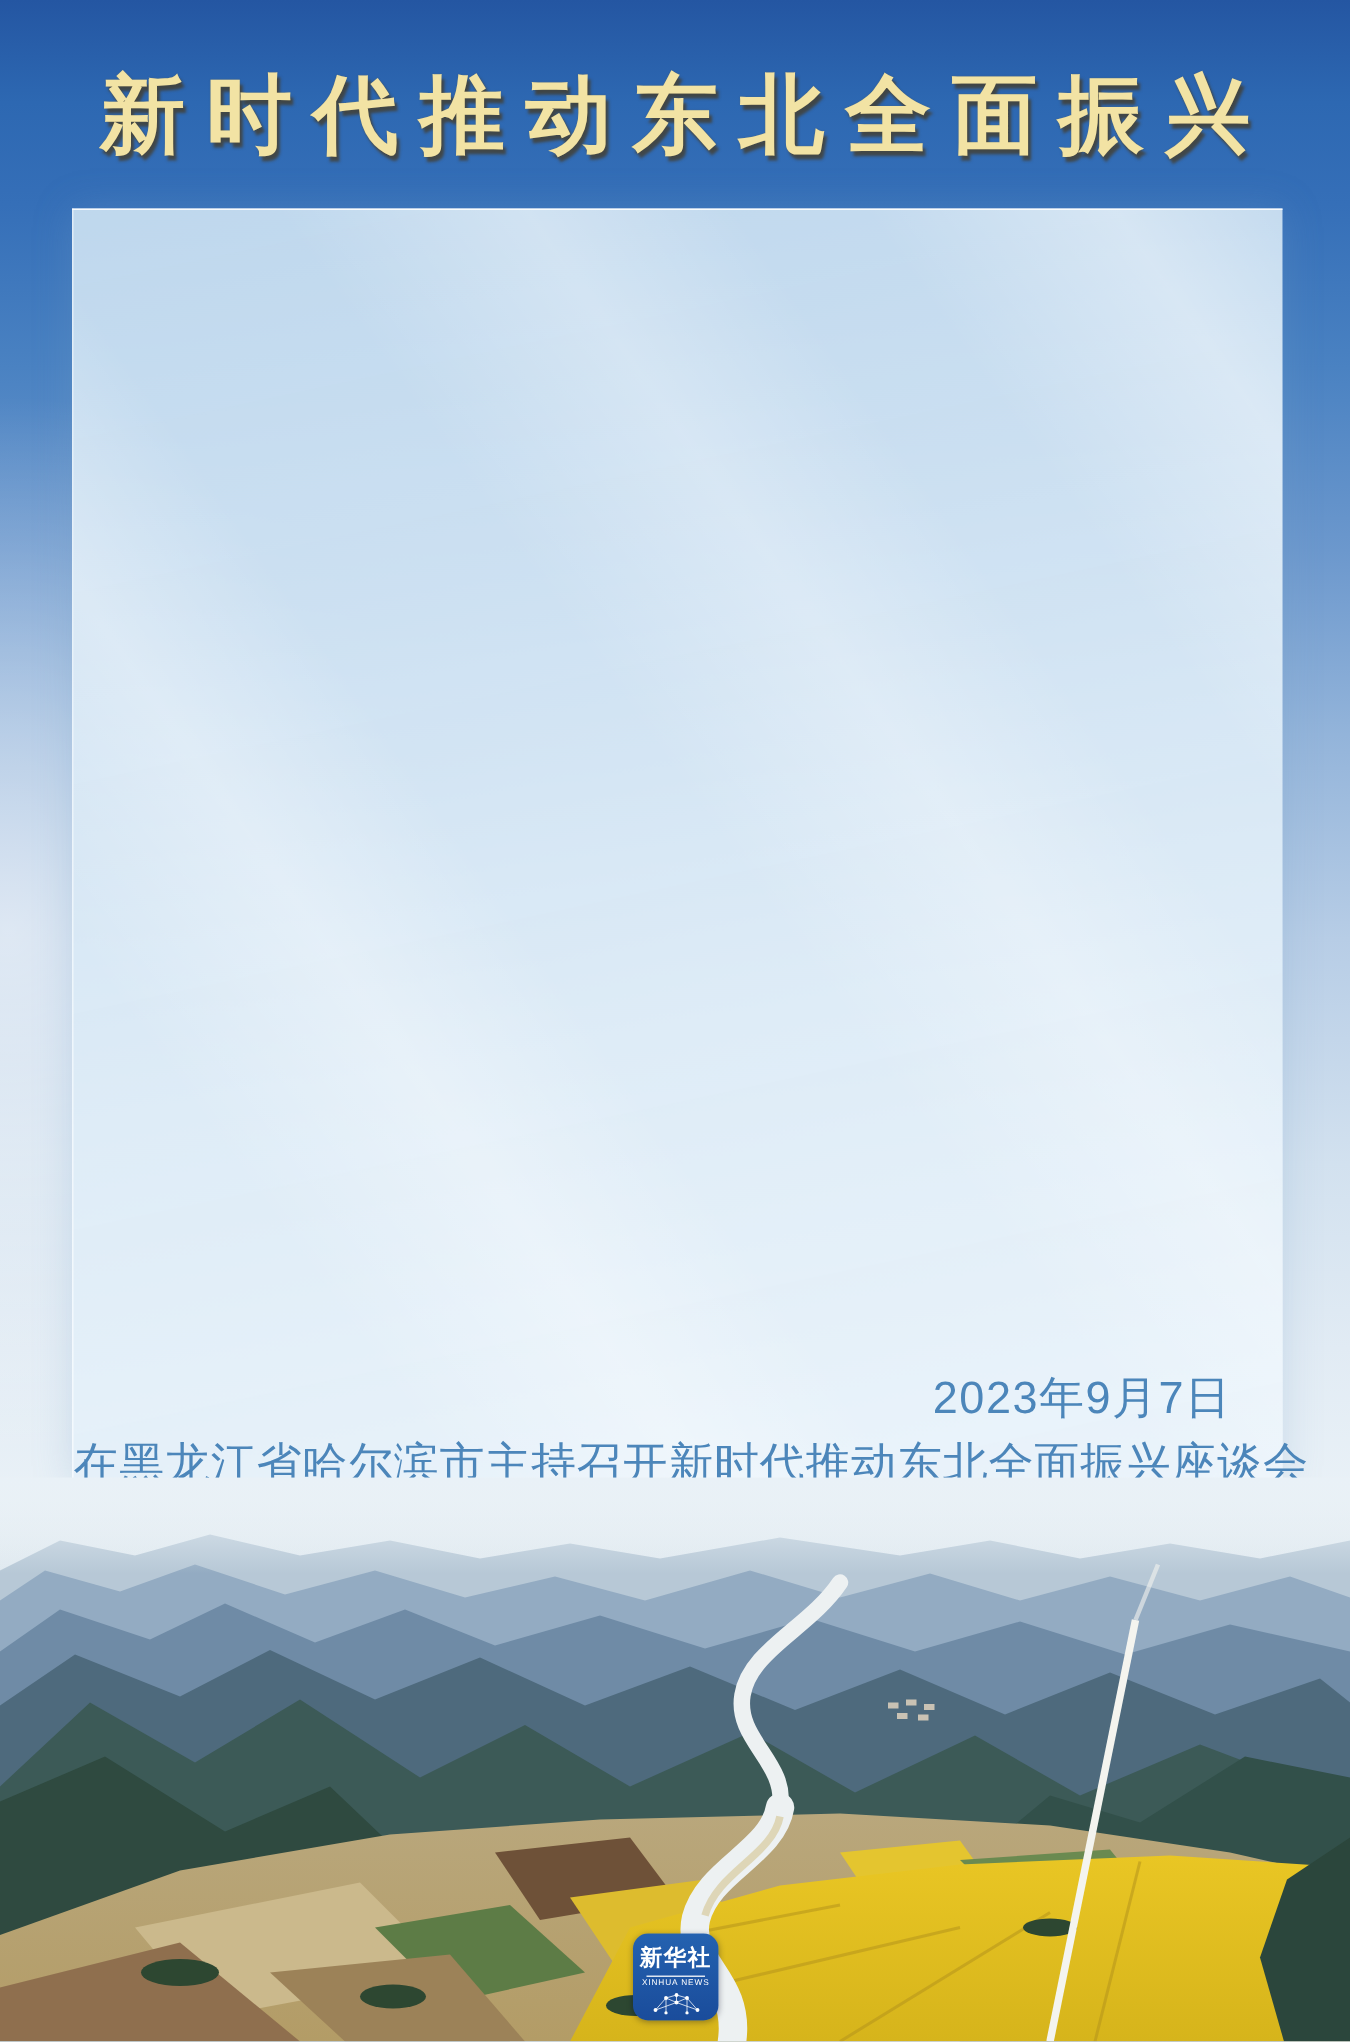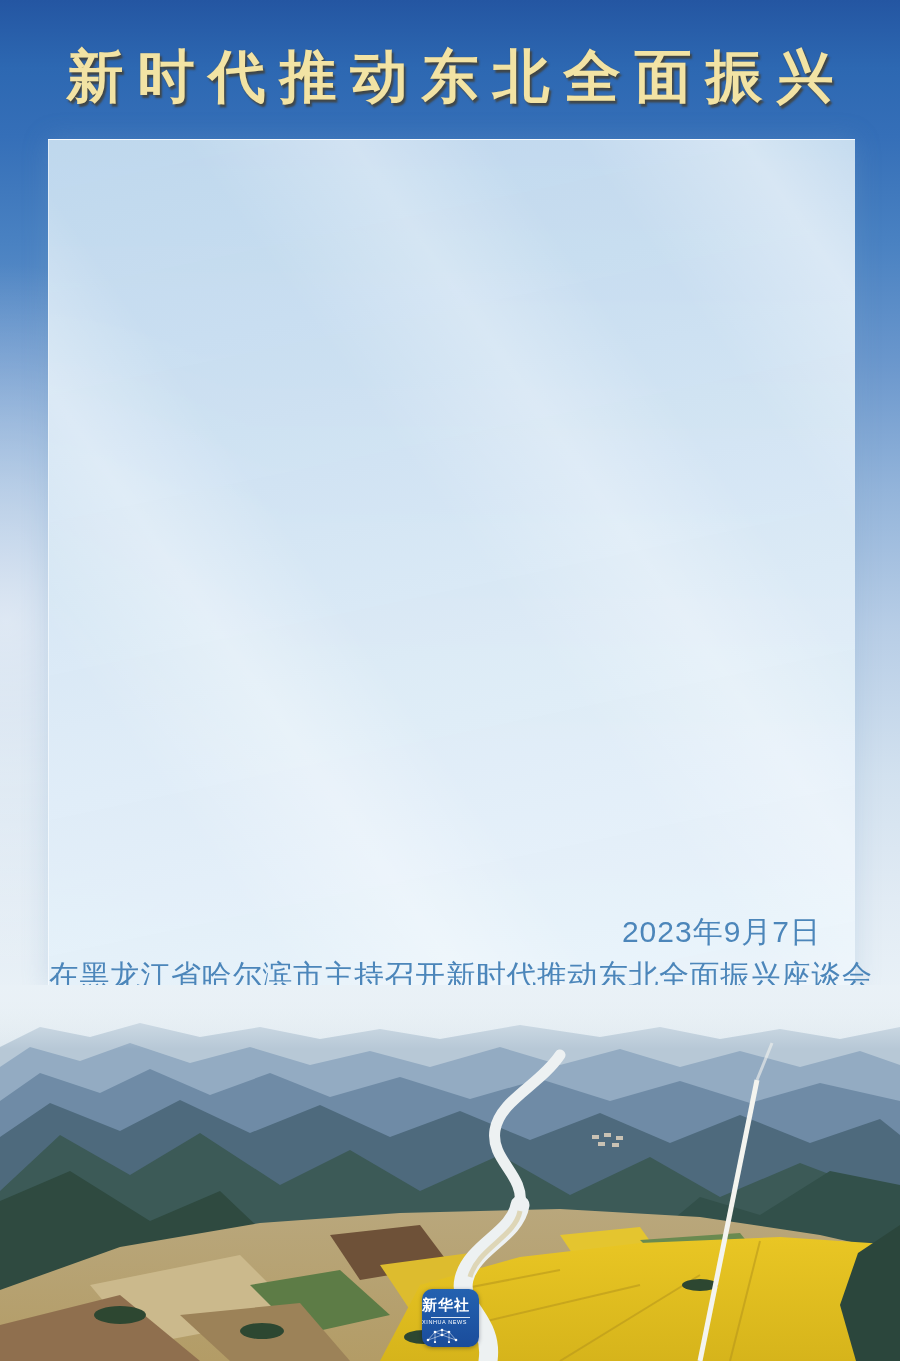--- a/index.html
+++ b/index.html
@@ -56,21 +56,21 @@
   }
   .meta-venue{
     position:absolute;top:816px;left:0;width:100%;text-align:center;
     font-size:30px;color:#4c86ba;letter-spacing:.5px;white-space:nowrap;
   }
   .photo{position:absolute;left:0;top:985px;width:900px;height:376px;}
   .photo svg{display:block;width:900px;height:376px;}
   .xinhua-logo{
     position:absolute;left:422px;top:1289px;width:57px;height:58px;
     background:linear-gradient(180deg,#2462b0,#1a4c9b);
-    border-radius:10px;color:#ffffff;
+    border-radius:10px;color:#ffffff;text-align:center;
     box-shadow:0 1px 4px rgba(0,0,30,.35);
   }
   .xinhua-logo .cn{font-size:15px;font-weight:bold;letter-spacing:1px;margin-top:7px;}
   .xinhua-logo .rule{width:39px;height:1px;background:rgba(255,255,255,.85);margin:2px auto 1px auto;}
   .xinhua-logo .en{font-size:5.5px;letter-spacing:.6px;}
   .xinhua-logo .net{margin-top:2px;}
 </style>
 </head>
 <body>
 

